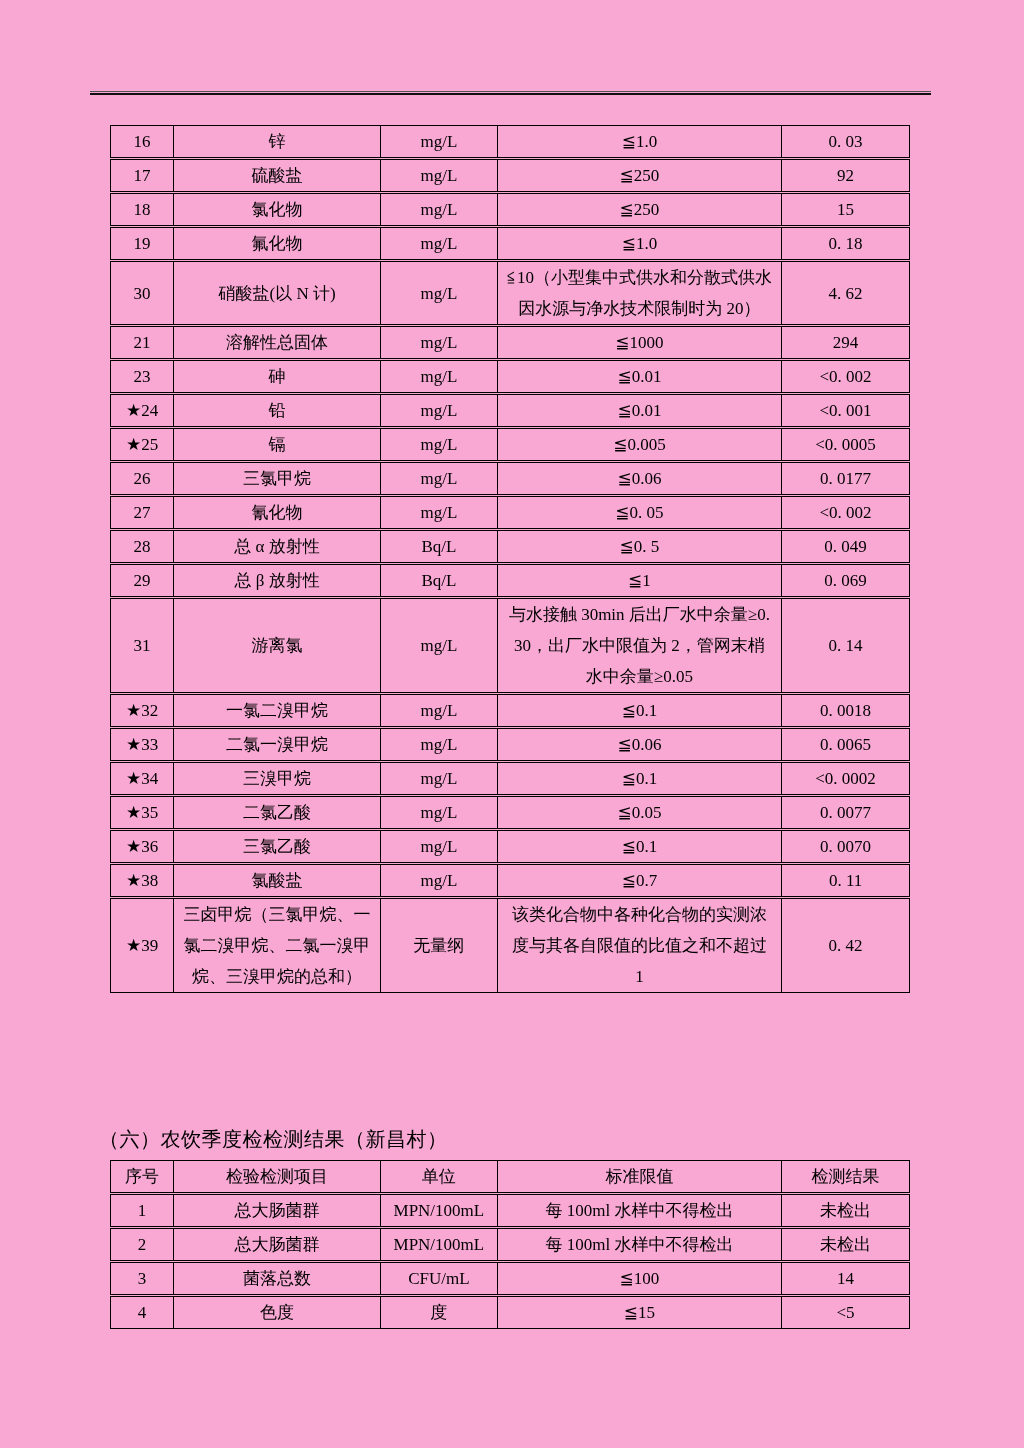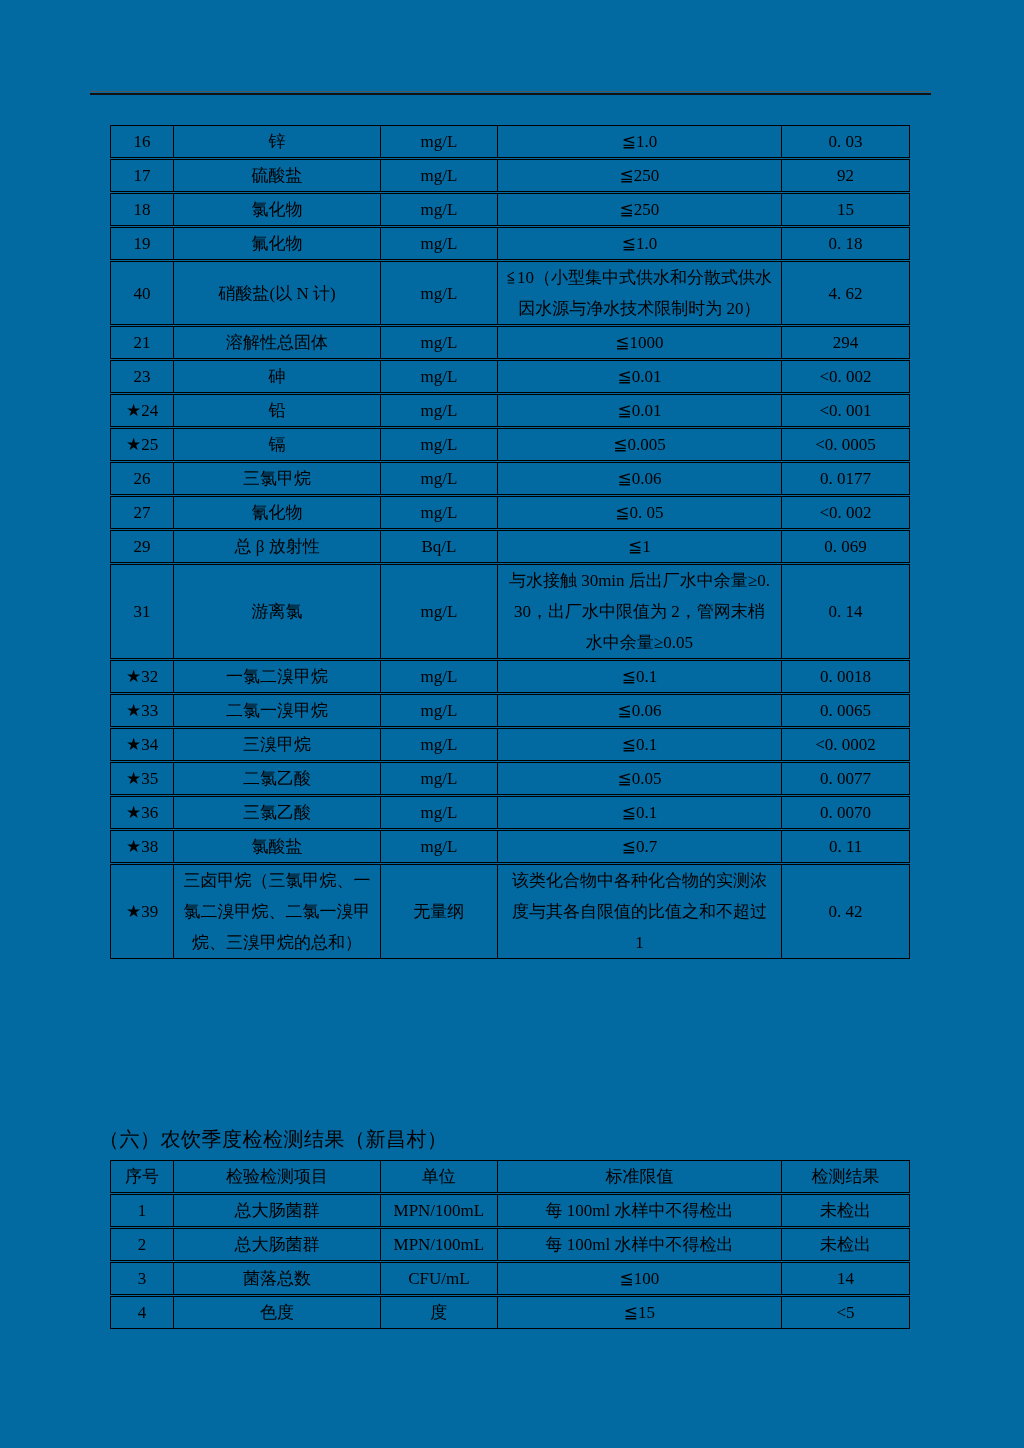--- a/index.html
+++ b/index.html
@@ -6,21 +6,21 @@
     margin: 0;
     padding: 0;
     background: #ffffff;
     color: #000000;
     font-family: "Liberation Serif", "DejaVu Serif", serif;
   }
   .page {
     position: relative;
     width: 1024px;
     height: 1448px;
-    background: #0369a1;
+    background: #f9a8d4;
     overflow: hidden;
   }
   .top-rule {
     position: absolute;
     left: 90px;
     top: 91px;
     width: 841px;
     height: 1px;
     border-top: 1px solid #555555;
     border-bottom: 2px solid #111111;
@@ -99,21 +99,21 @@
         <td>15</td>
       </tr>
       <tr>
         <td>19</td>
         <td>氟化物</td>
         <td>mg/L</td>
         <td>≦1.0</td>
         <td>0. 18</td>
       </tr>
       <tr>
-        <td>40</td>
+        <td>30</td>
         <td>硝酸盐(以 N 计)</td>
         <td>mg/L</td>
         <td>≦10（小型集中式供水和分散式供水因水源与净水技术限制时为 20）</td>
         <td>4. 62</td>
       </tr>
       <tr>
         <td>21</td>
         <td>溶解性总固体</td>
         <td>mg/L</td>
         <td>≦1000</td>
@@ -146,20 +146,27 @@
         <td>mg/L</td>
         <td>≦0.06</td>
         <td>0. 0177</td>
       </tr>
       <tr>
         <td>27</td>
         <td>氰化物</td>
         <td>mg/L</td>
         <td>≦0. 05</td>
         <td>&lt;0. 002</td>
+      </tr>
+      <tr>
+        <td>28</td>
+        <td>总 α 放射性</td>
+        <td>Bq/L</td>
+        <td>≦0. 5</td>
+        <td>0. 049</td>
       </tr>
       <tr>
         <td>29</td>
         <td>总 β 放射性</td>
         <td>Bq/L</td>
         <td>≦1</td>
         <td>0. 069</td>
       </tr>
       <tr>
         <td>31</td>

